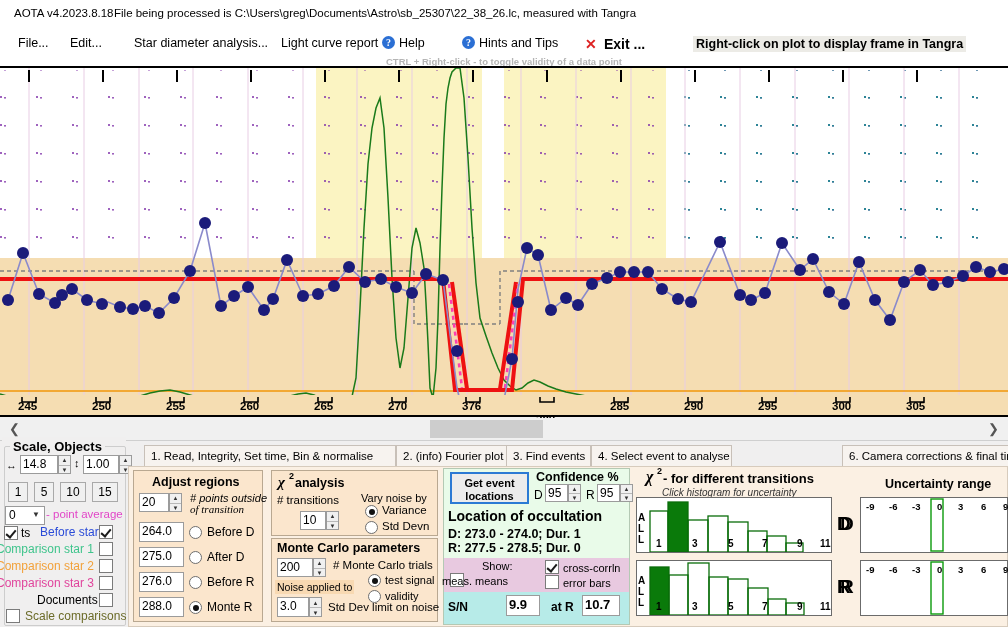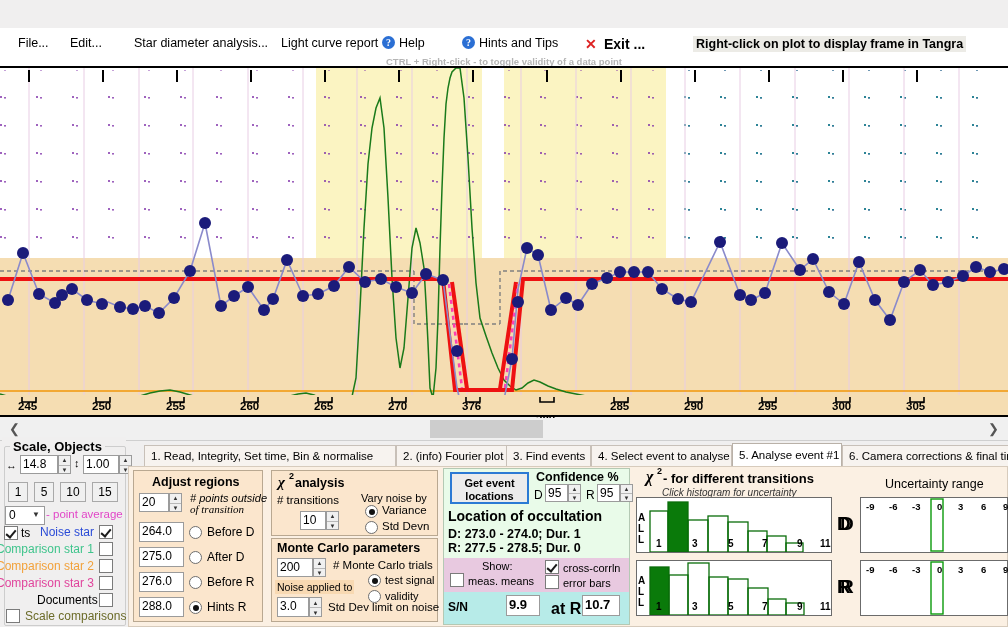--- a/index.html
+++ b/index.html
@@ -188,31 +188,35 @@
   .histbox{
     position:absolute;background:#fff;border:1px solid #6b6b6b;box-sizing:border-box;
   }
   .histletter{
     position:absolute;font-size:10px;font-weight:bold;color:#000;line-height:9px;
   }
   .dr-big{position:absolute;font-size:19px;font-weight:bold;color:#000;}
   .histnum{position:absolute;font-size:10px;font-weight:bold;color:#000;}
 
   
-  .unctitle{position:absolute;left:885px;top:477px;font-size:12.5px;font-weight:normal;}
+  .unctitle{position:absolute;left:885px;top:477px;font-size:12.5px;font-weight:bold;}
   .uncbox{
     position:absolute;background:#fff;border:1px solid #6b6b6b;box-sizing:border-box;
   }
   .uncnum{position:absolute;font-size:9.5px;font-weight:bold;color:#000;}
 </style>
 </head>
 <body>
 
 <div class="app">
 
+  <div class="titlebar">
+    <span class="app-ver">AOTA v4.2023.8.18</span>
+    <span class="file-txt">File being processed is C:\Users\greg\Documents\Astro\sb_25307\22_38_26.lc, measured with Tangra</span>
+  </div>
 
   <div class="menubar"></div>
   <span class="menuitem menu-file">File...</span>
   <span class="menuitem menu-edit">Edit...</span>
   <span class="menuitem menu-star">Star diameter analysis...</span>
   <span class="menuitem menu-lcr">Light curve report</span>
   <span class="helpico h1">?</span>
   <span class="menuitem menu-help">Help</span>
   <span class="helpico h2">?</span>
   <span class="menuitem menu-hints">Hints and Tips</span>
@@ -456,21 +460,21 @@
   <div class="btnsm" style="left:92px;top:482px;width:26px;height:20px;line-height:19px;">15</div>
 
   <div class="combo" style="left:5px;top:506px;width:40px;height:19px;">
     <span class="cv">0</span>
     <span class="cc">▼</span>
   </div>
   <span class="ptavg">- point average</span>
 
   <div class="cbox ck" style="left:4px;top:526px;"></div>
   <span class="objlbl" style="left:21px;top:526px;color:#000;">ts</span>
-  <span class="objlbl" style="left:40px;top:525px;color:#2a4bd7;">Noise star</span>
+  <span class="objlbl" style="left:40px;top:525px;color:#2a4bd7;">Before star</span>
   <div class="cbox ck" style="left:99px;top:525px;"></div>
 
   <span class="objlbl" style="left:-4px;top:542px;color:#3fc48c;">Comparison star 1</span>
   <div class="cbox" style="left:99px;top:542px;"></div>
 
   <span class="objlbl" style="left:-4px;top:559px;color:#f2a13a;">Comparison star 2</span>
   <div class="cbox" style="left:99px;top:559px;"></div>
 
   <span class="objlbl" style="left:-4px;top:576px;color:#e0449c;">Comparison star 3</span>
   <div class="cbox" style="left:99px;top:576px;"></div>
@@ -479,21 +483,20 @@
   <div class="cbox" style="left:99px;top:593px;"></div>
 
   <div class="cbox" style="left:6px;top:609px;"></div>
   <span class="objlbl" style="left:25px;top:609px;color:#6b6b28;">Scale comparisons</span>
 
   <div class="tabrow">
     <div class="tab" style="left:0px;width:252px;">1.  Read, Integrity, Set time, Bin &amp; normalise</div>
     <div class="tab" style="left:252px;width:116px;">2. (info)  Fourier plot</div>
     <div class="tab" style="left:362px;width:85px;">3. Find events</div>
     <div class="tab" style="left:447px;width:141px;">4. Select event to analyse</div>
-    <div class="tab active" style="left:588px;width:110px;top:-2px;">5. Analyse event #1</div>
     <div class="tab" style="left:698px;width:182px;">6. Camera corrections &amp; final times Event #1</div>
   </div>
 
   <div class="tabbody"></div>
 
   <div class="fieldset" style="left:133px;top:470px;width:130px;height:152px;"></div>
   <span class="fs-title" style="left:152px;top:475px;">Adjust regions</span>
 
   <div class="numbox" style="left:139px;top:493px;width:30px;height:19px;">20</div>
   <div class="spin" style="left:169px;top:493px;height:19px;">
@@ -514,21 +517,21 @@
   <div class="numbox" style="left:139px;top:547px;width:45px;height:20px;">275.0</div>
   <div class="radio" style="left:189px;top:551px;"></div>
   <span class="rlbl" style="left:207px;top:550px;">After D</span>
 
   <div class="numbox" style="left:139px;top:572px;width:45px;height:20px;">276.0</div>
   <div class="radio" style="left:189px;top:576px;"></div>
   <span class="rlbl" style="left:207px;top:575px;">Before R</span>
 
   <div class="numbox" style="left:139px;top:597px;width:45px;height:20px;">288.0</div>
   <div class="radio on" style="left:189px;top:601px;"></div>
-  <span class="rlbl" style="left:207px;top:600px;">Hints R</span>
+  <span class="rlbl" style="left:207px;top:600px;">Monte R</span>
 
   <div class="fieldset" style="left:271px;top:470px;width:167px;height:66px;"></div>
   <span class="fs-title" style="left:278px;top:474px;font-size:15px;font-family:'Liberation Serif',serif;font-style:italic;">χ</span>
   <span class="fs-title" style="left:289px;top:471px;font-size:9px;">2</span>
   <span class="fs-title" style="left:295px;top:476px;"> analysis</span>
 
   <span class="rlbl" style="left:277px;top:494px;font-size:11.5px;"># transitions</span>
   <div class="numbox" style="left:300px;top:511px;width:26px;height:19px;">10</div>
   <div class="spin" style="left:326px;top:511px;height:19px;">
     <div>
@@ -603,31 +606,31 @@
       </div>
   </div>
 
   <span class="loc-title">Location of occultation</span>
   <span class="loc-d">D: 273.0 - 274.0; Dur. 1</span>
   <span class="loc-r">R: 277.5 - 278.5; Dur. 0</span>
 
   <div class="showband"></div>
   <span class="smalllbl" style="left:482px;top:560px;">Show:</span>
   <div class="cbox" style="left:450px;top:573px;"></div>
-  <span class="smalllbl" style="left:468px;top:575px;">meas. means</span>
+  <span class="smalllbl" style="left:442px;top:575px;">meas. means</span>
   <div class="cbox ck" style="left:545px;top:560px;"></div>
   <span class="smalllbl" style="left:563px;top:562px;">cross-corrln</span>
   <div class="cbox" style="left:545px;top:575px;"></div>
   <span class="smalllbl" style="left:563px;top:577px;">error bars</span>
 
   <div class="snband"></div>
   <span class="smalllbl" style="left:448px;top:600px;font-size:12px;font-weight:bold;">S/N</span>
   <span class="smalllbl" style="left:477px;top:636px;font-size:12px;font-weight:bold;font-style:italic;">at D</span>
   <div class="numbox" style="left:506px;top:595px;width:34px;height:21px;font-weight:bold;font-size:13px;">9.9</div>
-  <span class="smalllbl" style="left:551px;top:600px;font-size:16px;font-weight:bold;">at R</span>
+  <span class="smalllbl" style="left:551px;top:600px;font-size:12px;font-weight:bold;">at R</span>
   <div class="numbox" style="left:582px;top:595px;width:38px;height:21px;font-weight:bold;font-size:13px;">10.7</div>
 
   <span class="chi2title" style="left:646px;top:468px;font-size:16px;font-family:'Liberation Serif',serif;font-style:italic;">χ</span>
   <span class="chi2title" style="left:657px;top:466px;font-size:9px;">2</span>
   <span class="chi2title" style="left:663px;top:471px;"> - for different transitions</span>
   <span class="chi2sub">Click histogram for uncertainty</span>
 
   <div class="histbox" style="left:636px;top:497px;width:196px;height:56px;">
     <svg width="194" height="54" viewBox="0 0 194 54">
       <g stroke="#0a6d0a" stroke-width="1.3" fill="none">

